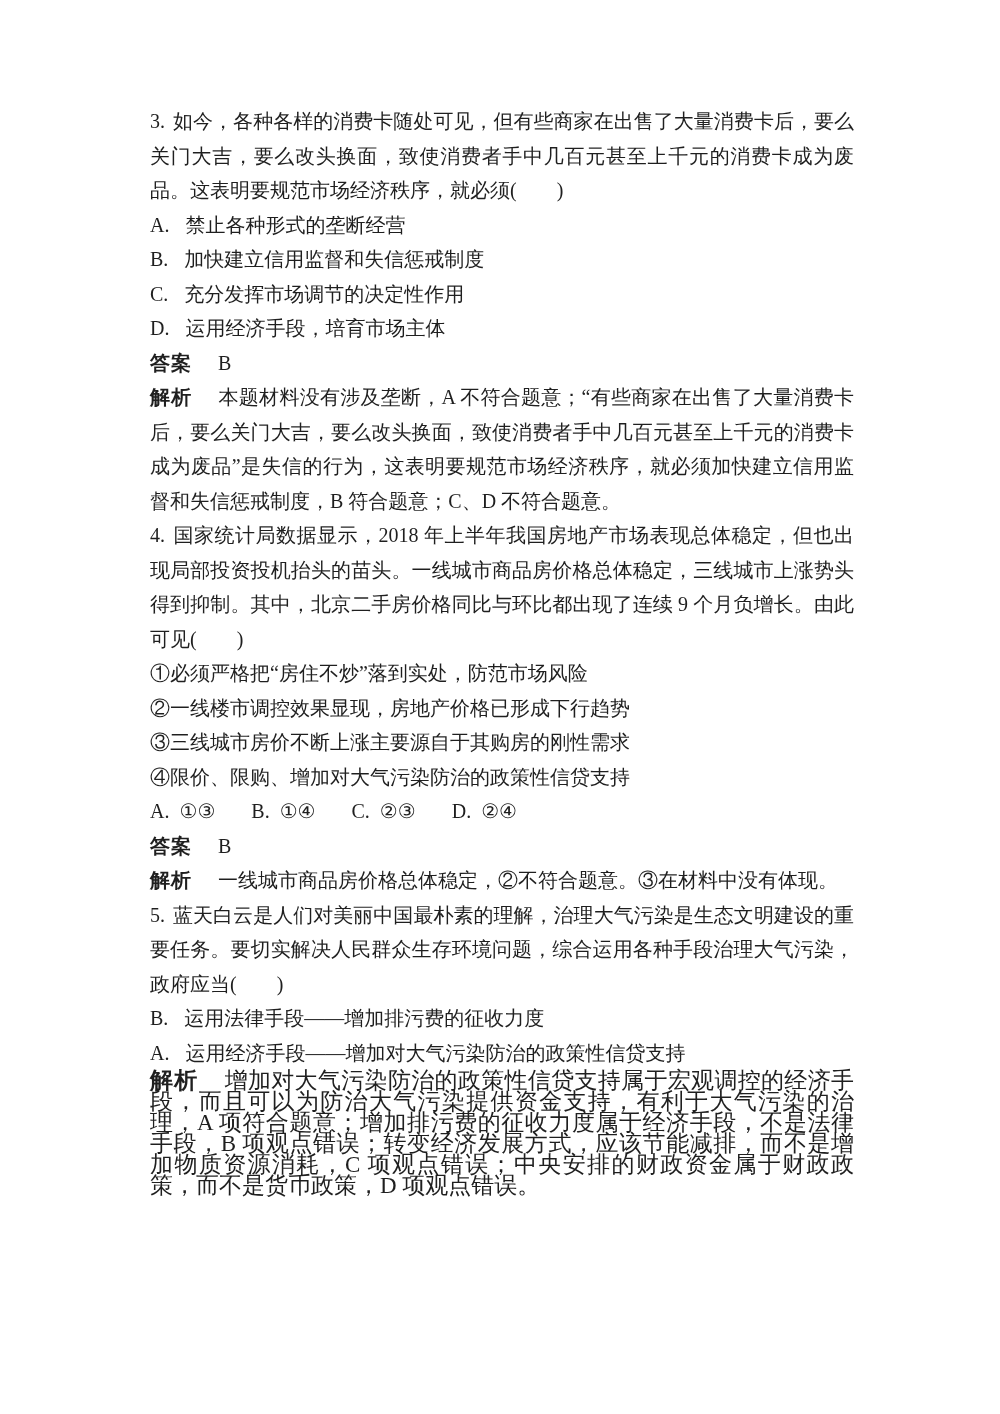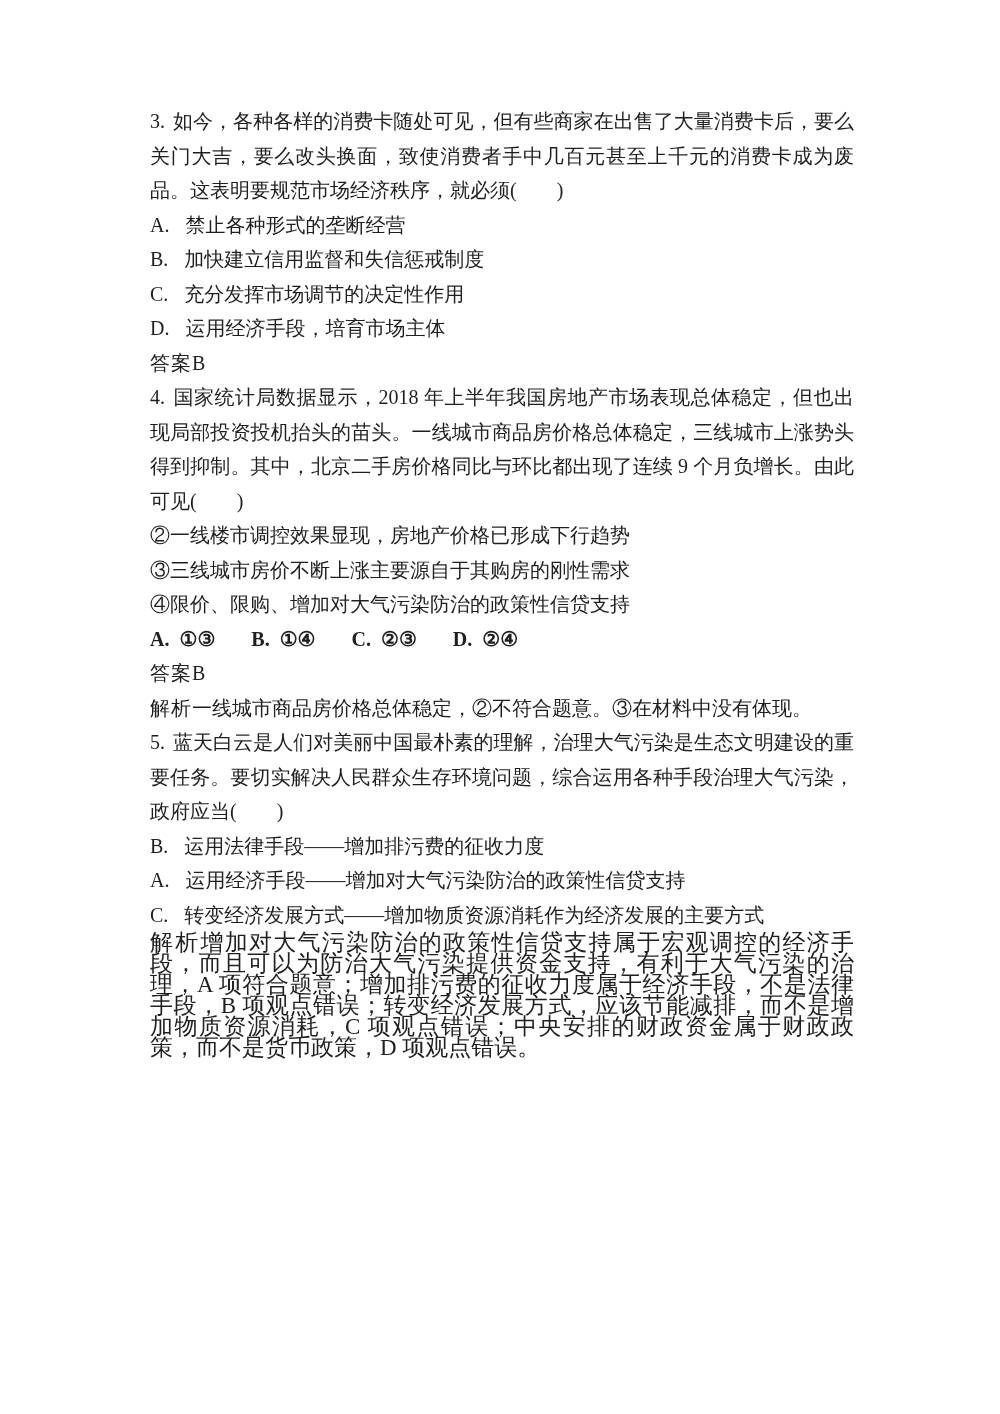--- a/index.html
+++ b/index.html
@@ -22,25 +22,26 @@
   .para {
     font-size: 20px;
     line-height: 34.5px;
     text-align: justify;
     text-align-last: left;
     word-break: break-all;
   }
   .q-num { margin-right: 8px; }
   .option .opt-label { margin-right: 16px; }
   .statement {}
-  .options-inline .opt { margin-right: 36px; white-space: nowrap; font-weight: bold; }
+  .options-inline .opt { margin-right: 36px; white-space: nowrap; }
   .options-inline .opt .opt-label { margin-right: 10px; }
   .label {
     font-family: "Liberation Sans", "DejaVu Sans", sans-serif;
-    font-weight: normal;
+    font-weight: bold;
+    margin-right: 26px;
     letter-spacing: 1px;
   }
   .answer-letter { font-size: 20px; }
   .analysis .body { }
   .analysis-small {
     font-size: 23px;
     line-height: 21px;
   }
 </style>
 </head>
@@ -49,34 +50,35 @@
 <div class="page">
   <div class="content">
 
     <section>
       <p class="para stem"><span class="q-num">3.</span><span>如今，各种各样的消费卡随处可见，但有些商家在出售了大量消费卡后，要么关门大吉，要么改头换面，致使消费者手中几百元甚至上千元的消费卡成为废品。这表明要规范市场经济秩序，就必须(　　)</span></p>
       <p class="para option"><span class="opt-label">A.</span><span>禁止各种形式的垄断经营</span></p>
       <p class="para option"><span class="opt-label">B.</span><span>加快建立信用监督和失信惩戒制度</span></p>
       <p class="para option"><span class="opt-label">C.</span><span>充分发挥市场调节的决定性作用</span></p>
       <p class="para option"><span class="opt-label">D.</span><span>运用经济手段，培育市场主体</span></p>
       <p class="para answer-line"><span class="label">答案</span><span class="answer-letter">B</span></p>
+      <p class="para analysis"><span class="label">解析</span><span class="body">本题材料没有涉及垄断，A 不符合题意；“有些商家在出售了大量消费卡后，要么关门大吉，要么改头换面，致使消费者手中几百元甚至上千元的消费卡成为废品”是失信的行为，这表明要规范市场经济秩序，就必须加快建立信用监督和失信惩戒制度，B 符合题意；C、D 不符合题意。</span></p>
     </section>
 
     <section>
       <p class="para stem"><span class="q-num">4.</span><span>国家统计局数据显示，2018 年上半年我国房地产市场表现总体稳定，但也出现局部投资投机抬头的苗头。一线城市商品房价格总体稳定，三线城市上涨势头得到抑制。其中，北京二手房价格同比与环比都出现了连续 9 个月负增长。由此可见(　　)</span></p>
+      <p class="para statement">①必须严格把“房住不炒”落到实处，防范市场风险</p>
       <p class="para statement">②一线楼市调控效果显现，房地产价格已形成下行趋势</p>
       <p class="para statement">③三线城市房价不断上涨主要源自于其购房的刚性需求</p>
       <p class="para statement">④限价、限购、增加对大气污染防治的政策性信贷支持</p>
       <p class="para options-inline"><span class="opt"><span class="opt-label">A.</span><span>①③</span></span><span class="opt"><span class="opt-label">B.</span><span>①④</span></span><span class="opt"><span class="opt-label">C.</span><span>②③</span></span><span class="opt"><span class="opt-label">D.</span><span>②④</span></span></p>
       <p class="para answer-line"><span class="label">答案</span><span class="answer-letter">B</span></p>
       <p class="para analysis"><span class="label">解析</span><span class="body">一线城市商品房价格总体稳定，②不符合题意。③在材料中没有体现。</span></p>
     </section>
 
     <section>
       <p class="para stem"><span class="q-num">5.</span><span>蓝天白云是人们对美丽中国最朴素的理解，治理大气污染是生态文明建设的重要任务。要切实解决人民群众生存环境问题，综合运用各种手段治理大气污染，政府应当(　　)</span></p>
       <p class="para option"><span class="opt-label">B.</span><span>运用法律手段——增加排污费的征收力度</span></p>
       <p class="para option"><span class="opt-label">A.</span><span>运用经济手段——增加对大气污染防治的政策性信贷支持</span></p>
-      <p class="para option"><span class="opt-label">C.</span><span>转变经济发展方式——增加物质资源消耗作为经济发展的主要方式</span></p>
       <p class="para analysis analysis-small"><span class="label">解析</span><span class="body">增加对大气污染防治的政策性信贷支持属于宏观调控的经济手段，而且可以为防治大气污染提供资金支持，有利于大气污染的治理，A 项符合题意；增加排污费的征收力度属于经济手段，不是法律手段，B 项观点错误；转变经济发展方式，应该节能减排，而不是增加物质资源消耗，C 项观点错误；中央安排的财政资金属于财政政策，而不是货币政策，D 项观点错误。</span></p>
     </section>
 
   </div>
 </div>
 
 </body></html>

